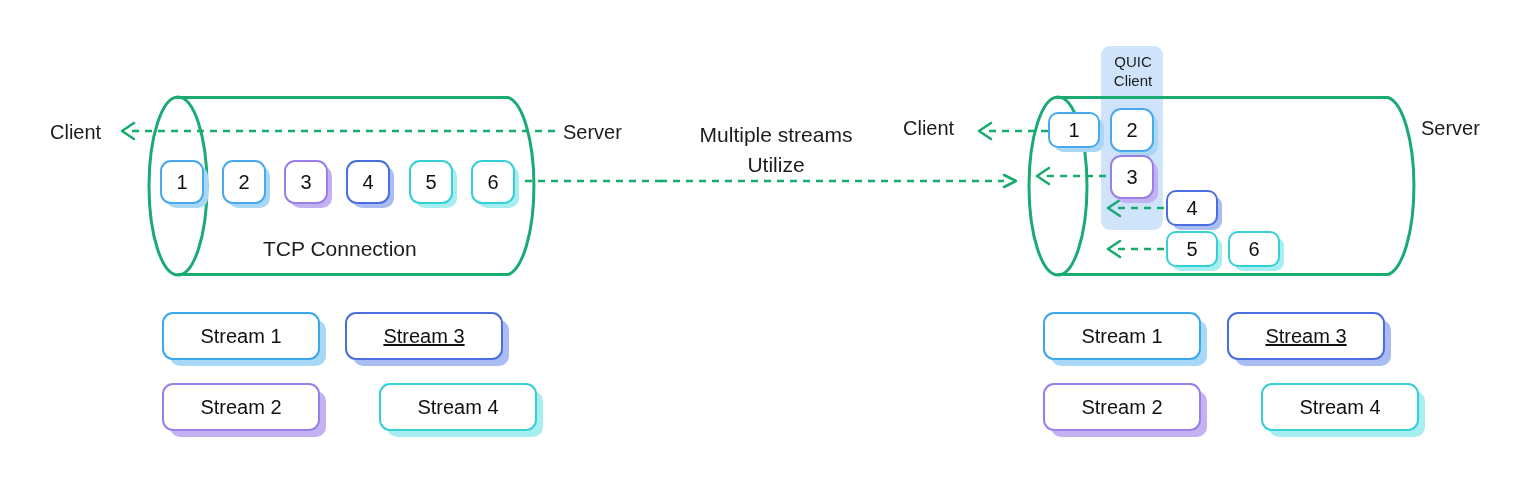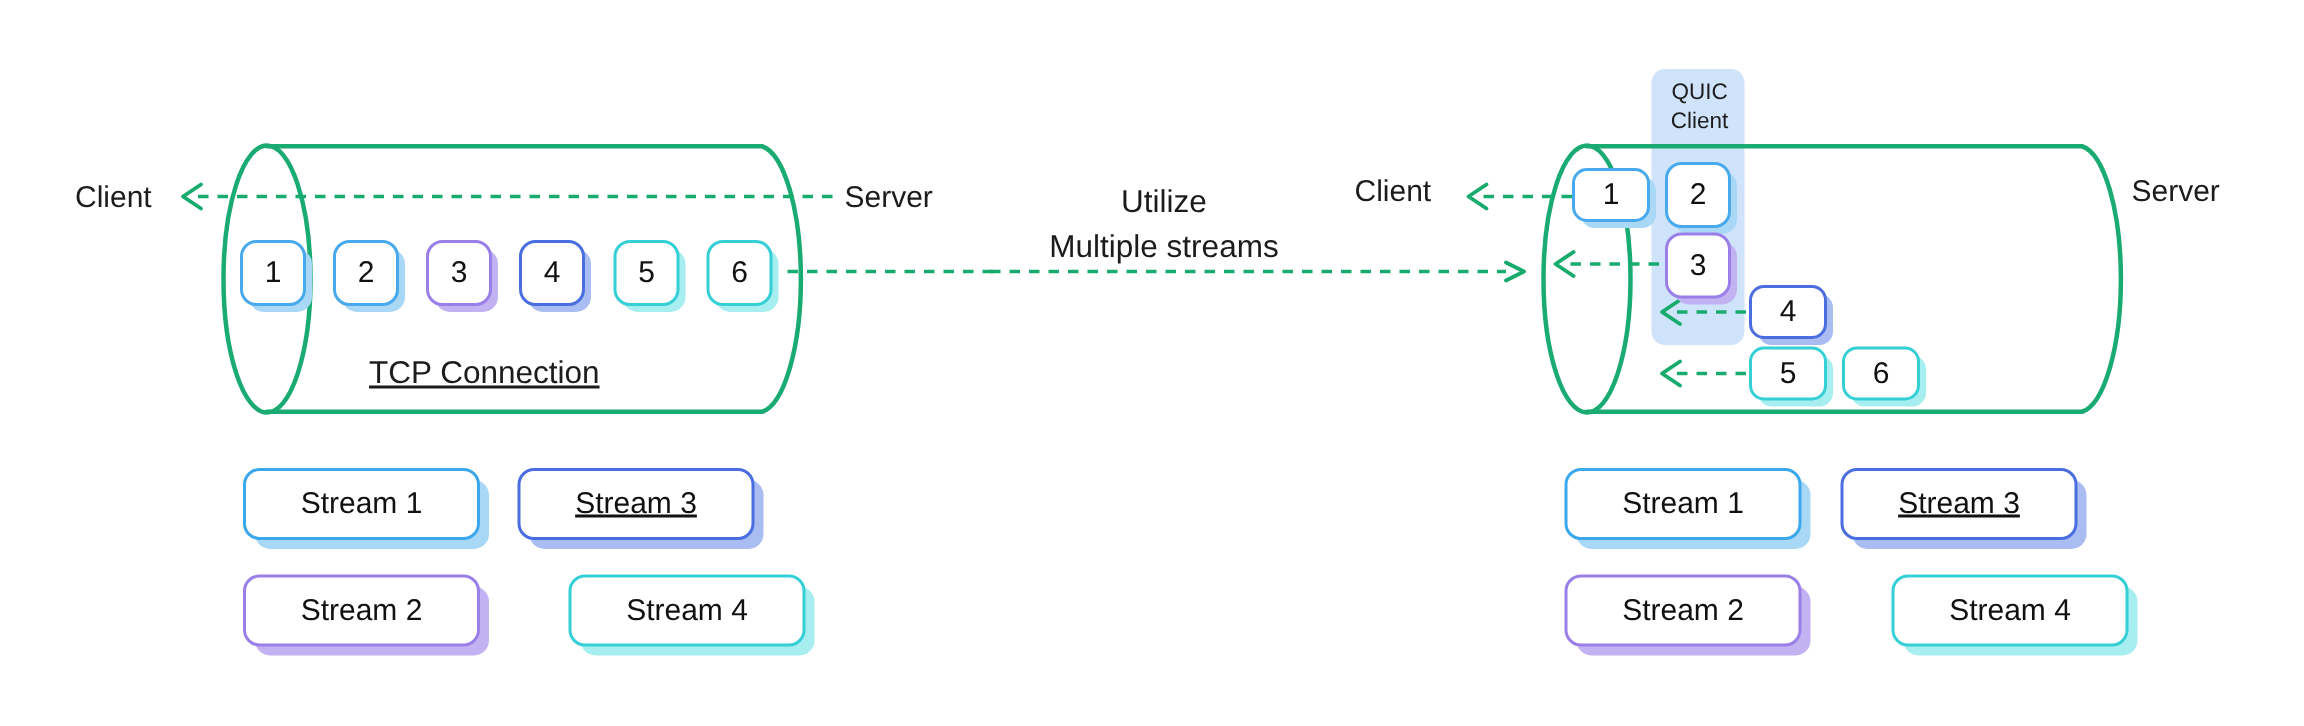--- a/index.html
+++ b/index.html
@@ -131,30 +131,30 @@
   <line x1="0" y1="7" x2="138" y2="7" stroke="#18ab6e" stroke-width="2.4" stroke-dasharray="7 6"></line>
 </svg>
 
 <div class="pkt s1" style="left:160px; top:160px;">1</div>
 <div class="pkt s1" style="left:222px; top:160px;">2</div>
 <div class="pkt s2" style="left:284px; top:160px;">3</div>
 <div class="pkt s3" style="left:346px; top:160px;">4</div>
 <div class="pkt s4" style="left:409px; top:160px;">5</div>
 <div class="pkt s4" style="left:471px; top:160px;">6</div>
 
-<div class="cyl-caption" style="left:246px; top:238px;text-decoration:underline;">TCP Connection</div>
+<div class="cyl-caption" style="left:263px; top:238px;">TCP Connection</div>
 
 <div class="stream-chip s1" style="left:162px; top:312px;">Stream 1</div>
 <div class="stream-chip s3" style="left:345px; top:312px;">Stream 3</div>
 <div class="stream-chip s2" style="left:162px; top:383px;">Stream 2</div>
 <div class="stream-chip s4" style="left:345px; top:383px;">Stream 4</div>
 
 <div class="center-note" style="left:686px; top:120px; width:180px;">
+  <div>Multiple streams</div>
   <div>Utilize</div>
-  <div>Multiple streams</div>
 </div>
 
 <svg class="arrow-svg" style="left:660px; top:174px;" width="360" height="14" viewBox="0 0 360 14">
   <line x1="0" y1="7" x2="344" y2="7" stroke="#18ab6e" stroke-width="2.4" stroke-dasharray="7 6"></line>
   <path d="M 344 1 L 356 7 L 344 13" fill="none" stroke="#18ab6e" stroke-width="2.6" stroke-linecap="round" stroke-linejoin="round"></path>
 </svg>
 
 <div class="endpoint-label" style="left:903px; top:118px;">Client</div>
 <div class="endpoint-label" style="left:1421px; top:118px;">Server</div>
 

